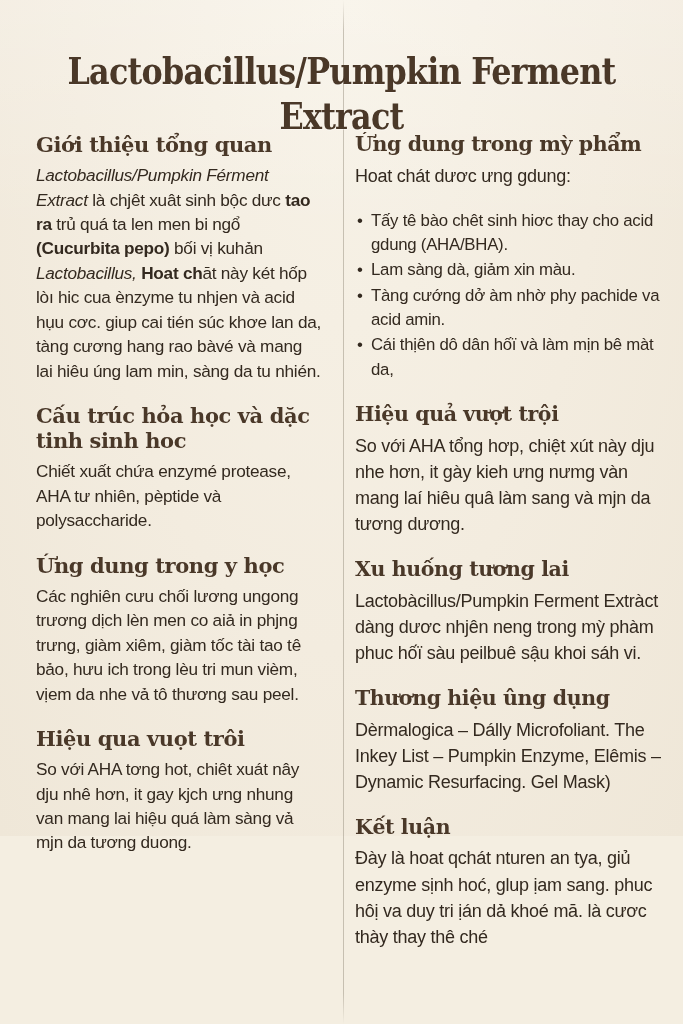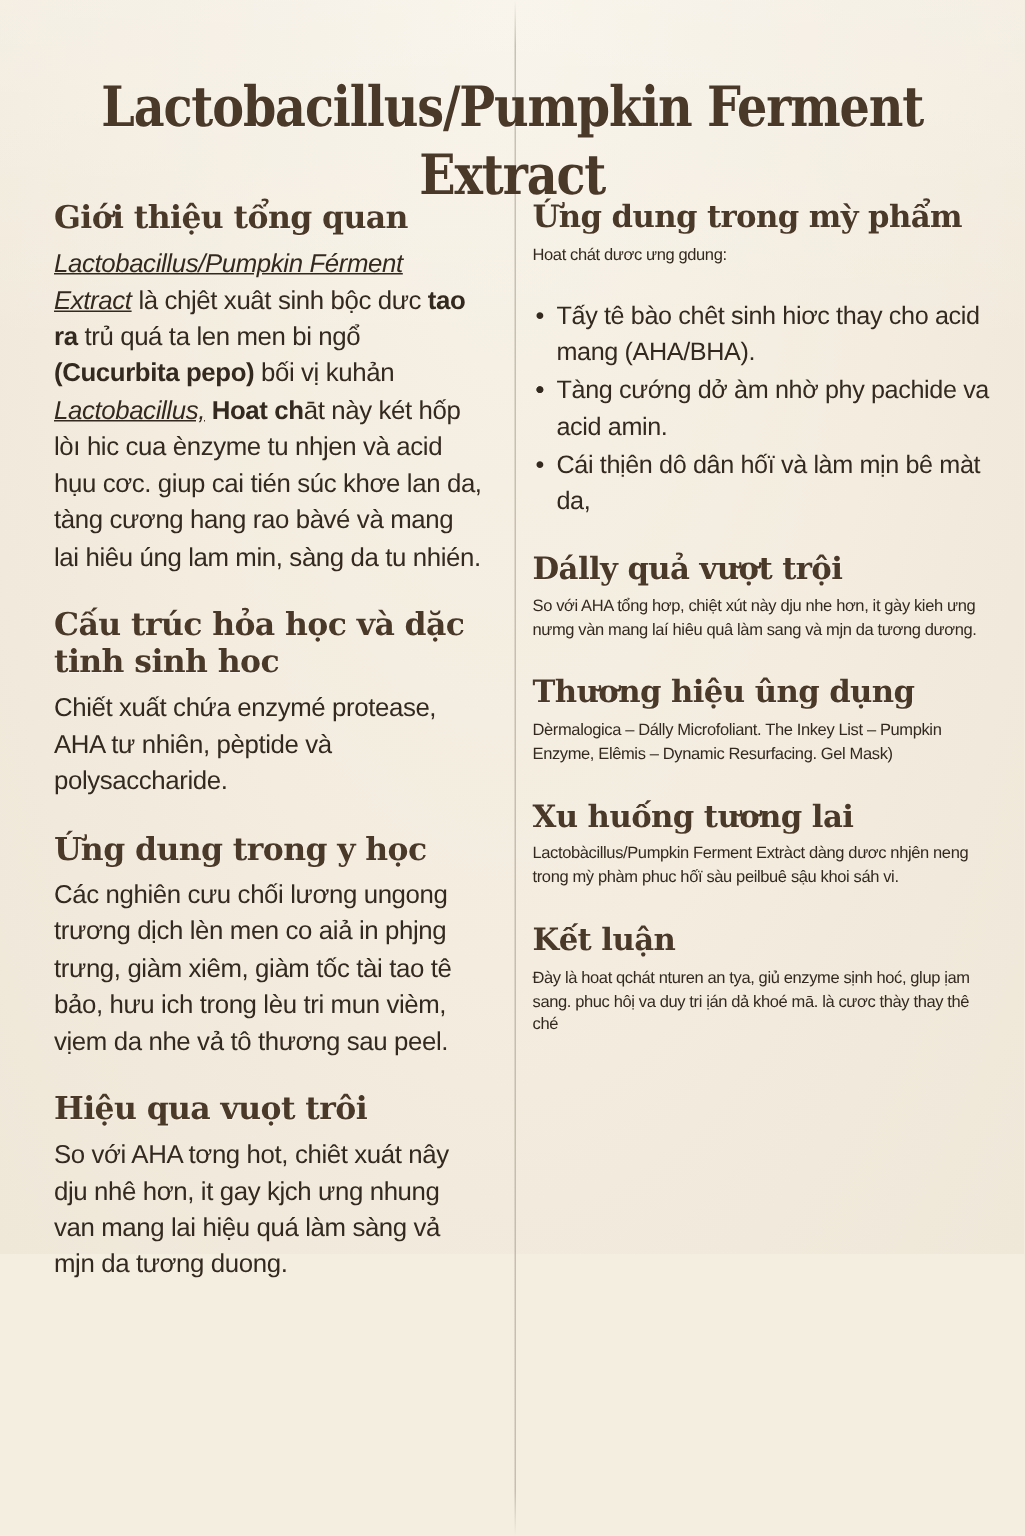--- a/index.html
+++ b/index.html
@@ -86,27 +86,27 @@
   }
   .col-right h2.sec { font-size: 20.5px; }
 
   p.body {
     margin: 0 0 20px 0;
     font-size: 17.2px;
     line-height: 1.42;
     letter-spacing: -0.25px;
     color: #33291f;
   }
-  .col-right p.body { font-size: 11px; line-height: 1.45; }
+  .col-right p.body { font-size: 18px; line-height: 1.45; }
 
   p.body:last-child { margin-bottom: 0; }
   .sec-block { margin-bottom: 20px; }
   .sec-block:last-child { margin-bottom: 0; }
 
-  i.it { font-style: italic; text-decoration: underline; }
+  i.it { font-style: italic; }
   b.bd { font-weight: 700; }
 
   ul.bullets {
     margin: 0 0 18px 0;
     padding: 0;
     list-style: none;
     font-size: 16.8px;
     line-height: 1.45;
     letter-spacing: -0.25px;
     color: #33291f;
@@ -153,37 +153,37 @@
       </div>
       <div class="sec-block">
       </div>
     </div>
 
     <div class="col col-right">
       <div class="sec-block">
         <h2 class="sec">Ứng dung trong mỳ phẩm</h2>
         <p class="body lead-in">Hoat chát dươc ưng gdung:</p>
         <ul class="bullets">
-            <li><span class="dot">•</span><span>Tấy tê bào chêt sinh hiơc thay cho acid mang (AHA/BHA).</span></li>
-            <li><span class="dot">•</span></li>
+            <li><span class="dot">•</span><span>Tấy tê bào chêt sinh hiơc thay cho acid gdung (AHA/BHA).</span></li>
+            <li><span class="dot">•</span><span>Lam sàng dà, giảm xin màu.</span></li>
             <li><span class="dot">•</span><span>Tàng cướng dở àm nhờ phy pachide va acid amin.</span></li>
             <li><span class="dot">•</span><span>Cái thịên dô dân hốï và làm mịn bê màt da,</span></li>
           </ul>
       </div>
       <div class="sec-block">
-        <h2 class="sec">Dálly quả vượt trội</h2>
+        <h2 class="sec">Hiệu quả vượt trội</h2>
         <p class="body"><span>So với AHA tổng hơp, chiệt xút này dju nhe hơn, it gày kieh ưng nưmg vàn mang laí hiêu quâ làm sang và mjn da tương dương.</span></p>
+      </div>
+      <div class="sec-block">
+        <h2 class="sec">Xu huống tương lai</h2>
+        <p class="body"><span>Lactobàcillus/Pumpkin Ferment Extràct dàng dươc nhjên neng trong mỳ phàm phuc hốï sàu peilbuê sậu khoi sáh vi.</span></p>
       </div>
       <div class="sec-block">
         <h2 class="sec">Thương hiệu ûng dụng</h2>
         <p class="body"><span>Dèrmalogica – Dálly Microfoliant. The Inkey List – Pumpkin Enzyme, Elêmis – Dynamic Resurfacing. Gel Mask)</span></p>
-      </div>
-      <div class="sec-block">
-        <h2 class="sec">Xu huống tương lai</h2>
-        <p class="body"><span>Lactobàcillus/Pumpkin Ferment Extràct dàng dươc nhjên neng trong mỳ phàm phuc hốï sàu peilbuê sậu khoi sáh vi.</span></p>
       </div>
       <div class="sec-block">
         <h2 class="sec">Kết luận</h2>
         <p class="body"><span>Đày là hoat qchát nturen an tya, giủ enzyme sịnh hoć, glup ịam sang. phuc hôị va duy tri ịán dả khoé mā. là cươc thày thay thê ché</span></p>
       </div>
     </div>
 
   </div>
 </div>
 

